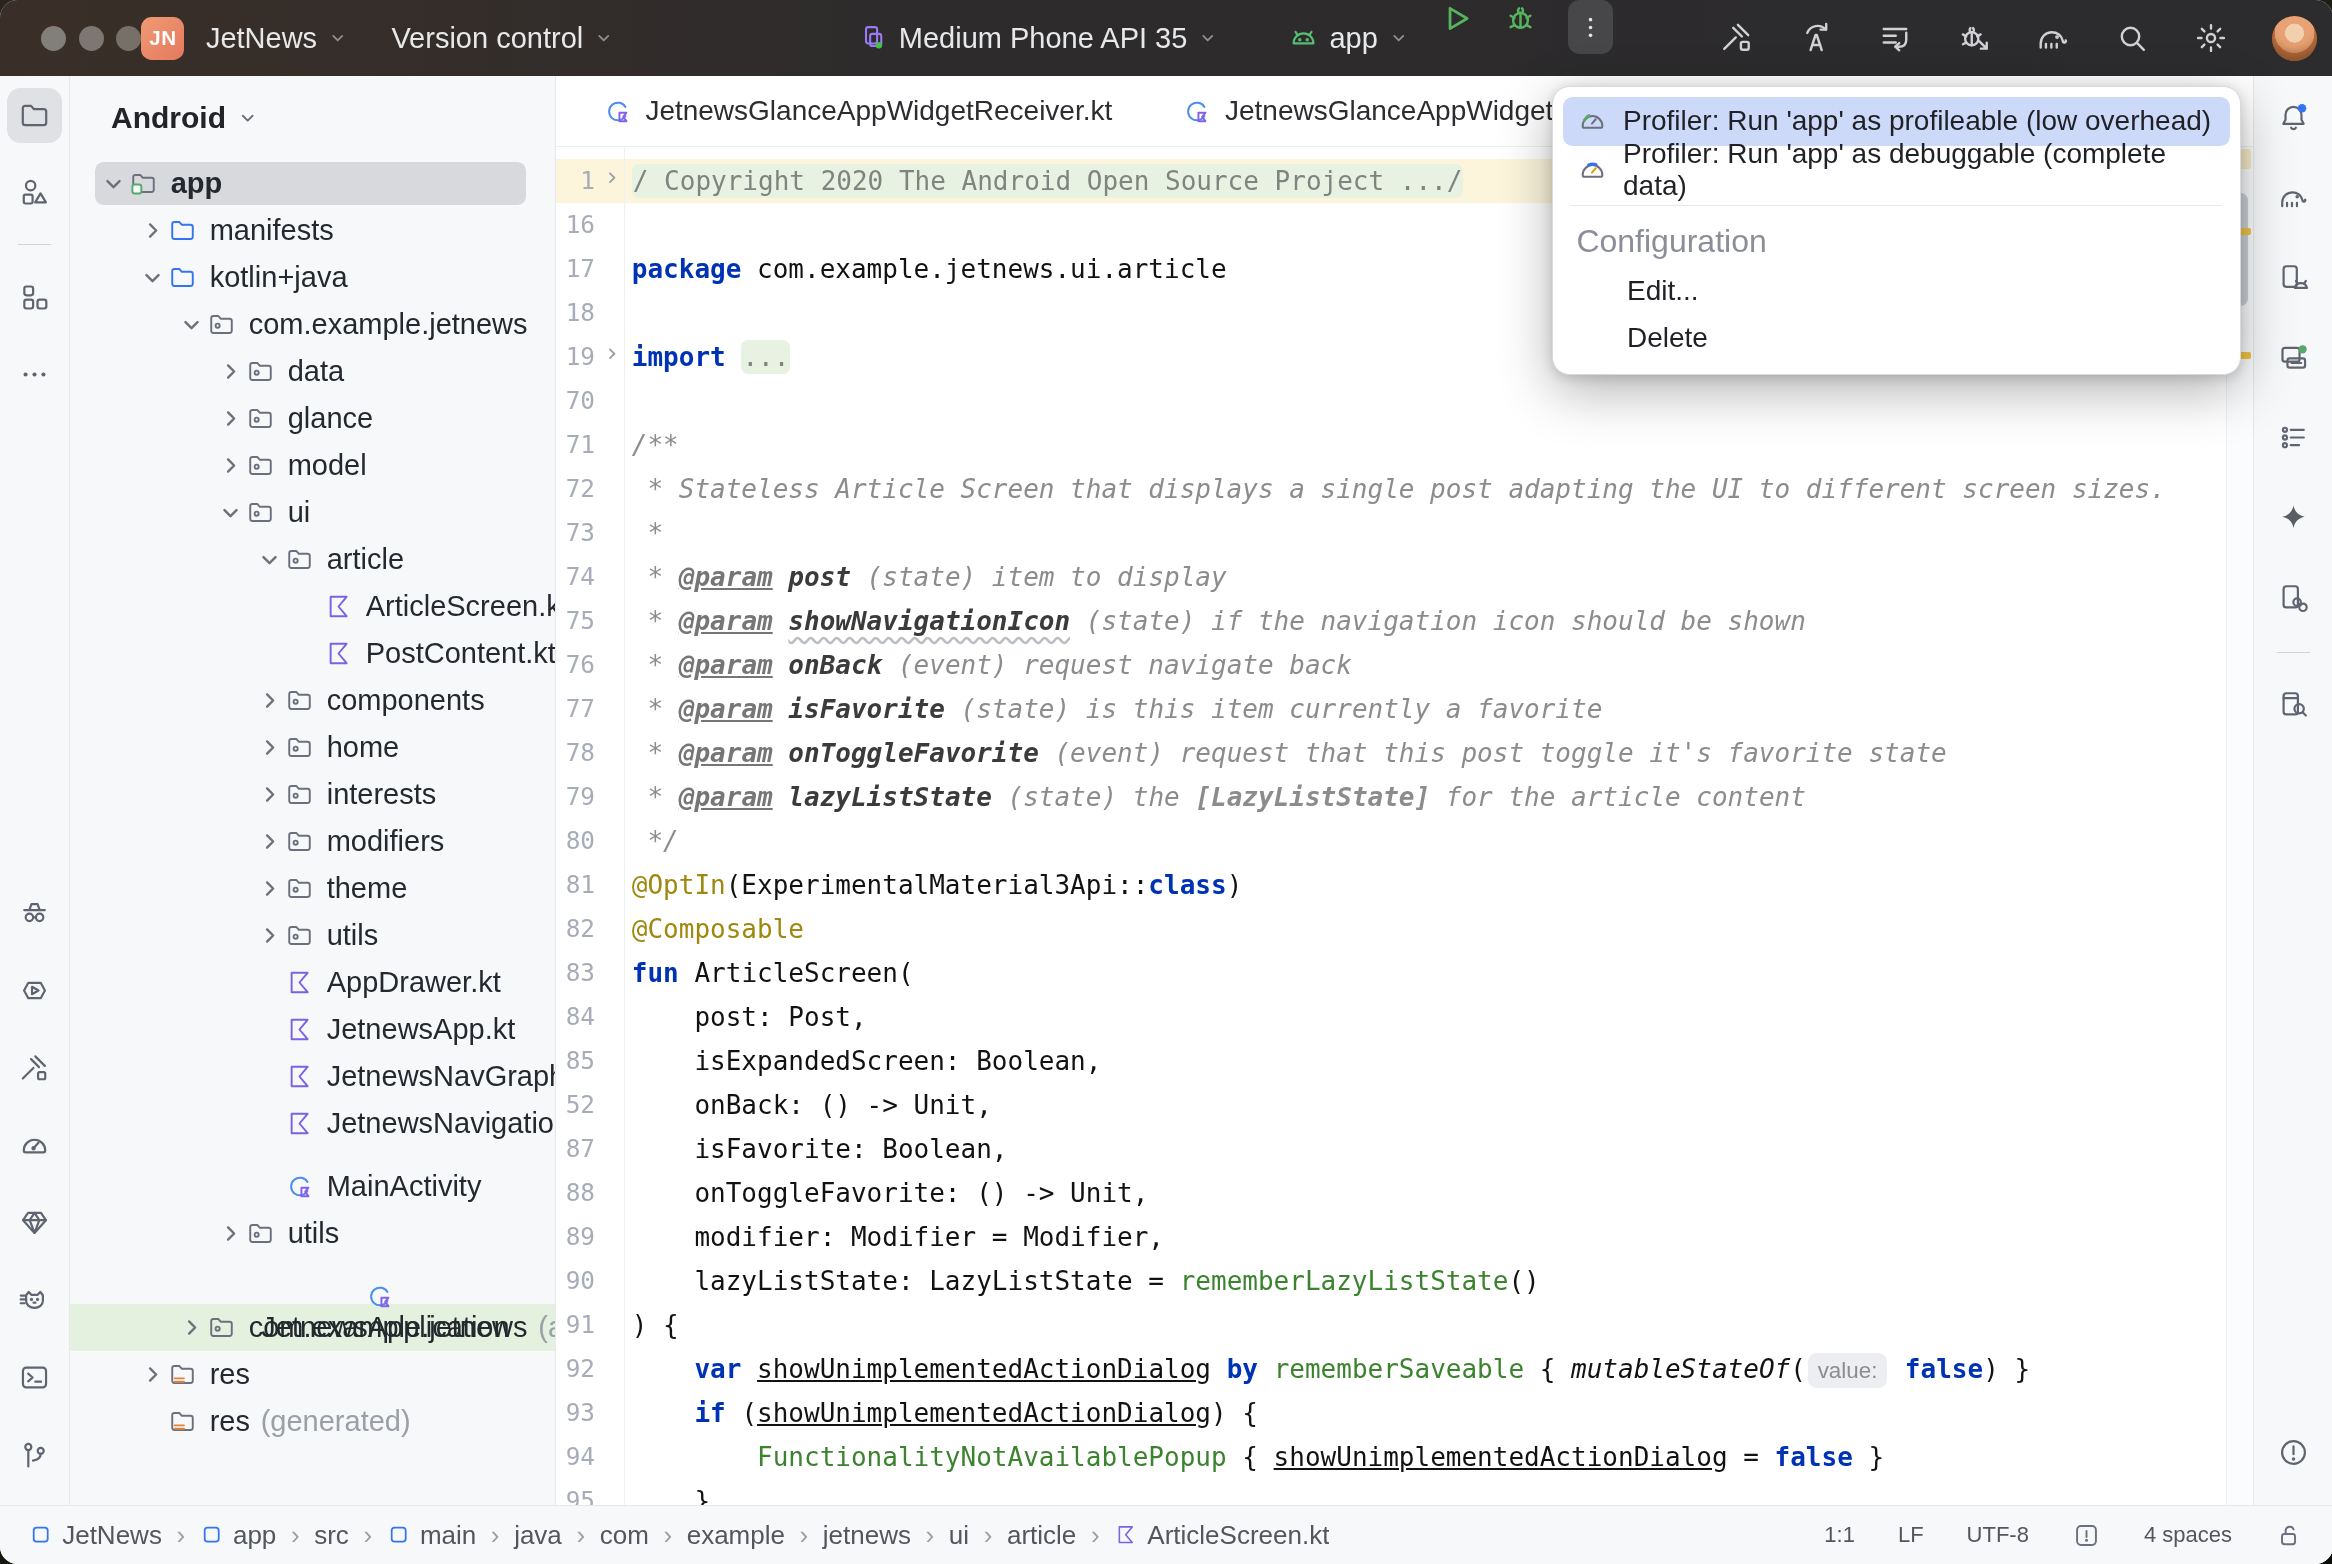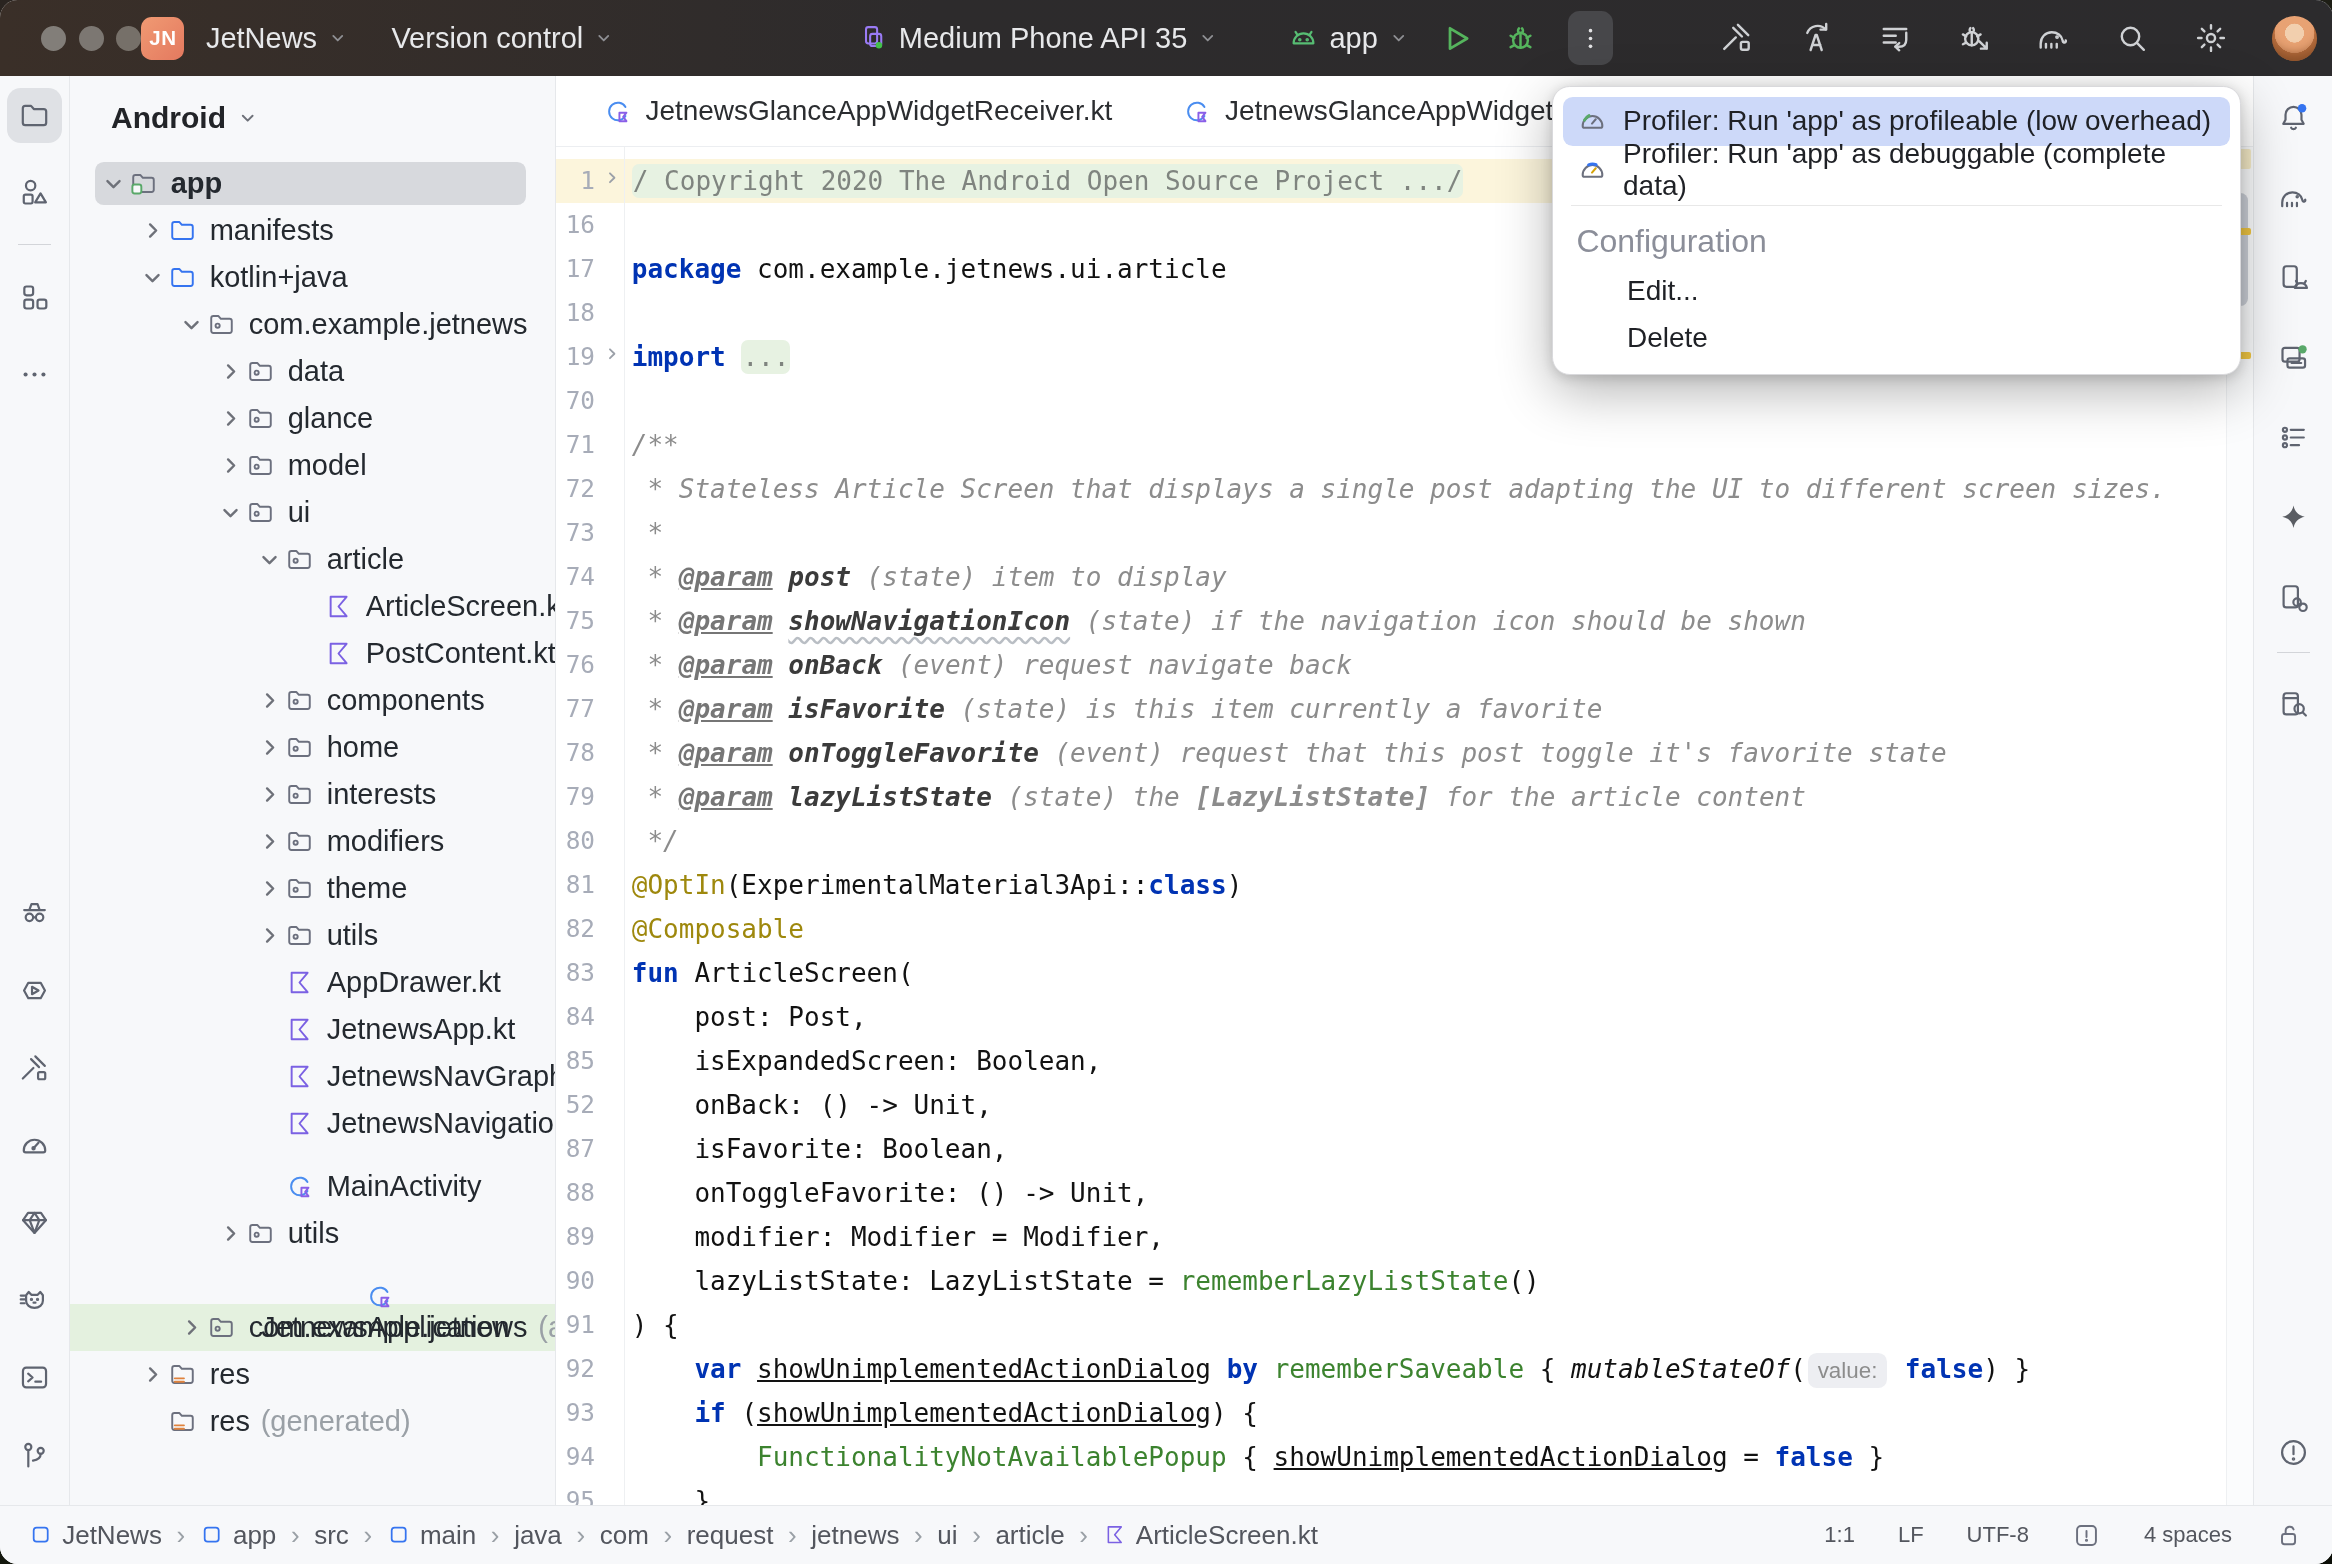--- a/index.html
+++ b/index.html
@@ -17,21 +17,21 @@
     display:flex;align-items:center;color:#e7e8ea;z-index:20}
   .lights{display:flex;gap:12.7px;margin-left:41px}
   .light{width:25px;height:25px;border-radius:50%}
   .light.l1{background:#827e79}.light.l2{background:#7c7772}.light.l3{background:#767069}
   .jn{width:43px;height:43px;border-radius:10.7px;
     background:linear-gradient(135deg,#f09a73,#e4795f);color:#fff;font-weight:bold;
     font-size:20.5px;display:flex;align-items:center;justify-content:center;letter-spacing:0.5px}
   .tbbtn{display:flex;align-items:center;gap:9.8px;font-size:29px;color:#e7e8ea;background:none;border:0;padding:0;font-family:inherit}
   .tbbtn .chev{color:#8f9094;width:21.5px;height:21.5px;display:inline-flex}
   .tb-left-gap{margin-left:21.5px}.tb-left-gap2{margin-left:43px}
-  .tb-center{position:absolute;left:858px;top:0;height:76px;display:flex;align-items:center}
+  .tb-center{position:absolute;left:858px;top:0;height:76px;display:flex;}
   .ic{display:inline-flex;align-items:center;justify-content:center}
   .ic svg{width:100%;height:100%}
   .tb-center .devic{width:31px;height:31px}
   .tb-center .runic{width:33px;height:33px;color:#57bd73}
   .greenbtn{width:37px;height:37px;color:#55b45d;background:none;border:0;padding:0}
   .kebab-btn{width:45px;height:54px;border:0;border-radius:11.7px;background:#47474a;color:#e3e3e5;
     display:flex;align-items:center;justify-content:center;margin-left:29px}
   .kebab-btn .ic{width:29px;height:29px}
   .tb-right{position:absolute;right:15.6px;top:0;height:76px;display:flex;align-items:center;gap:43px}
   .tb-right .tbi{width:36px;height:36px;color:#cfd1d4;background:none;border:0;padding:0}
@@ -912,21 +912,21 @@
         <span class="csep">›</span>
         <button class="crumb">
           <span>java</span>
         </button>
         <span class="csep">›</span>
         <button class="crumb">
           <span>com</span>
         </button>
         <span class="csep">›</span>
         <button class="crumb">
-          <span>request</span>
+          <span>example</span>
         </button>
         <span class="csep">›</span>
         <button class="crumb">
           <span>jetnews</span>
         </button>
         <span class="csep">›</span>
         <button class="crumb">
           <span>ui</span>
         </button>
         <span class="csep">›</span>

